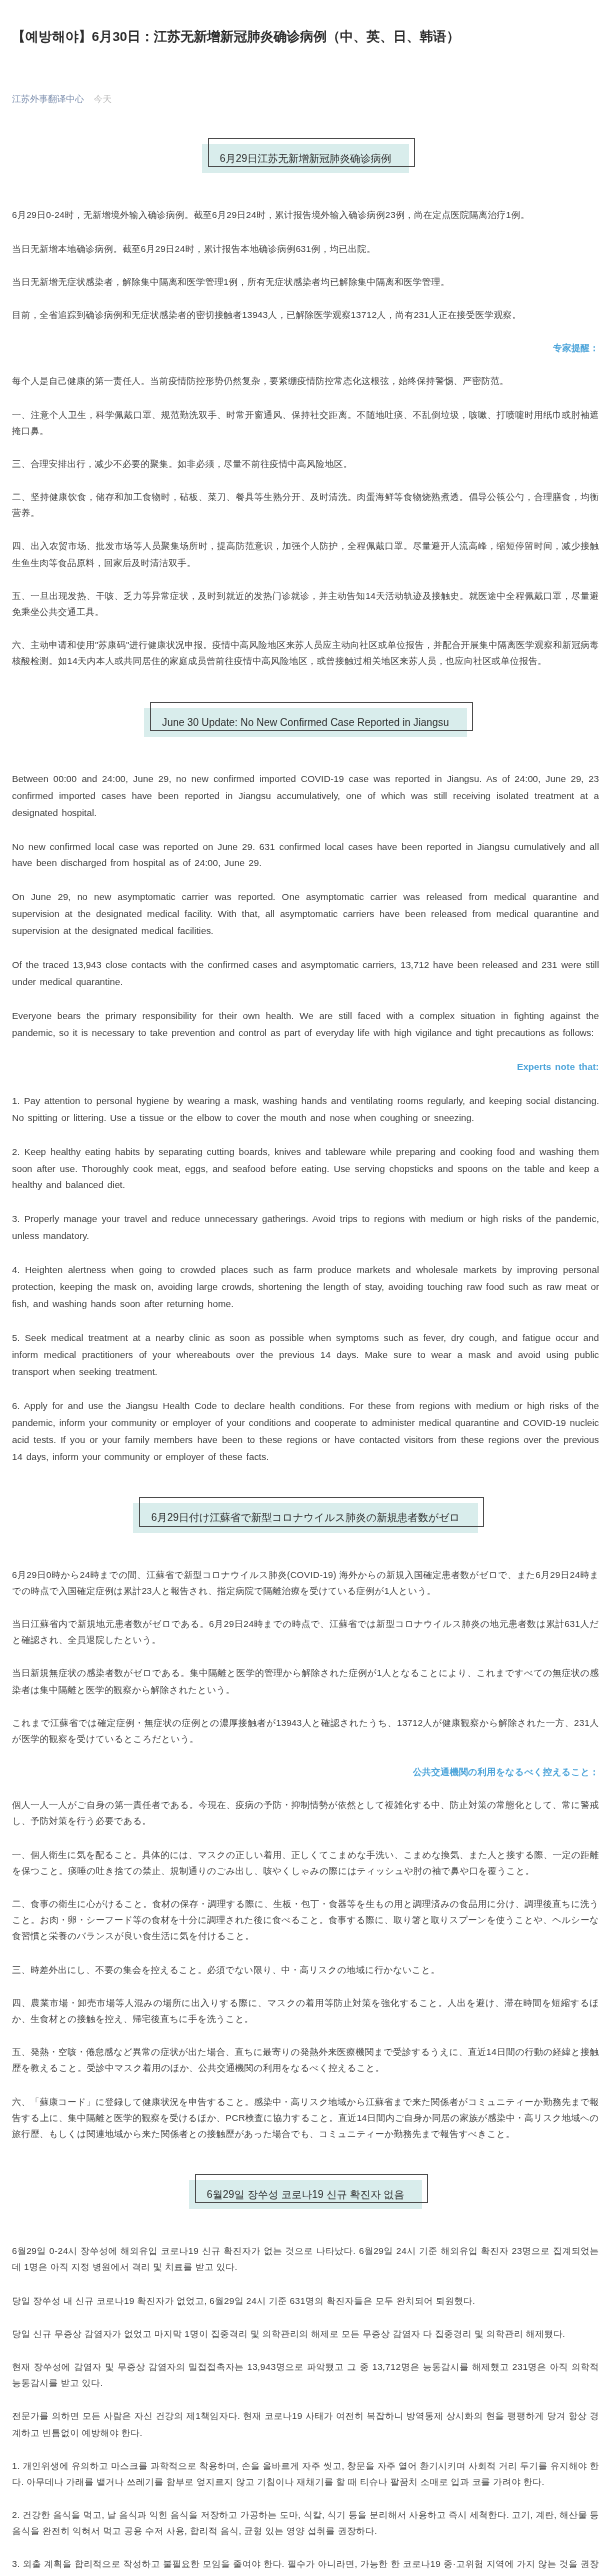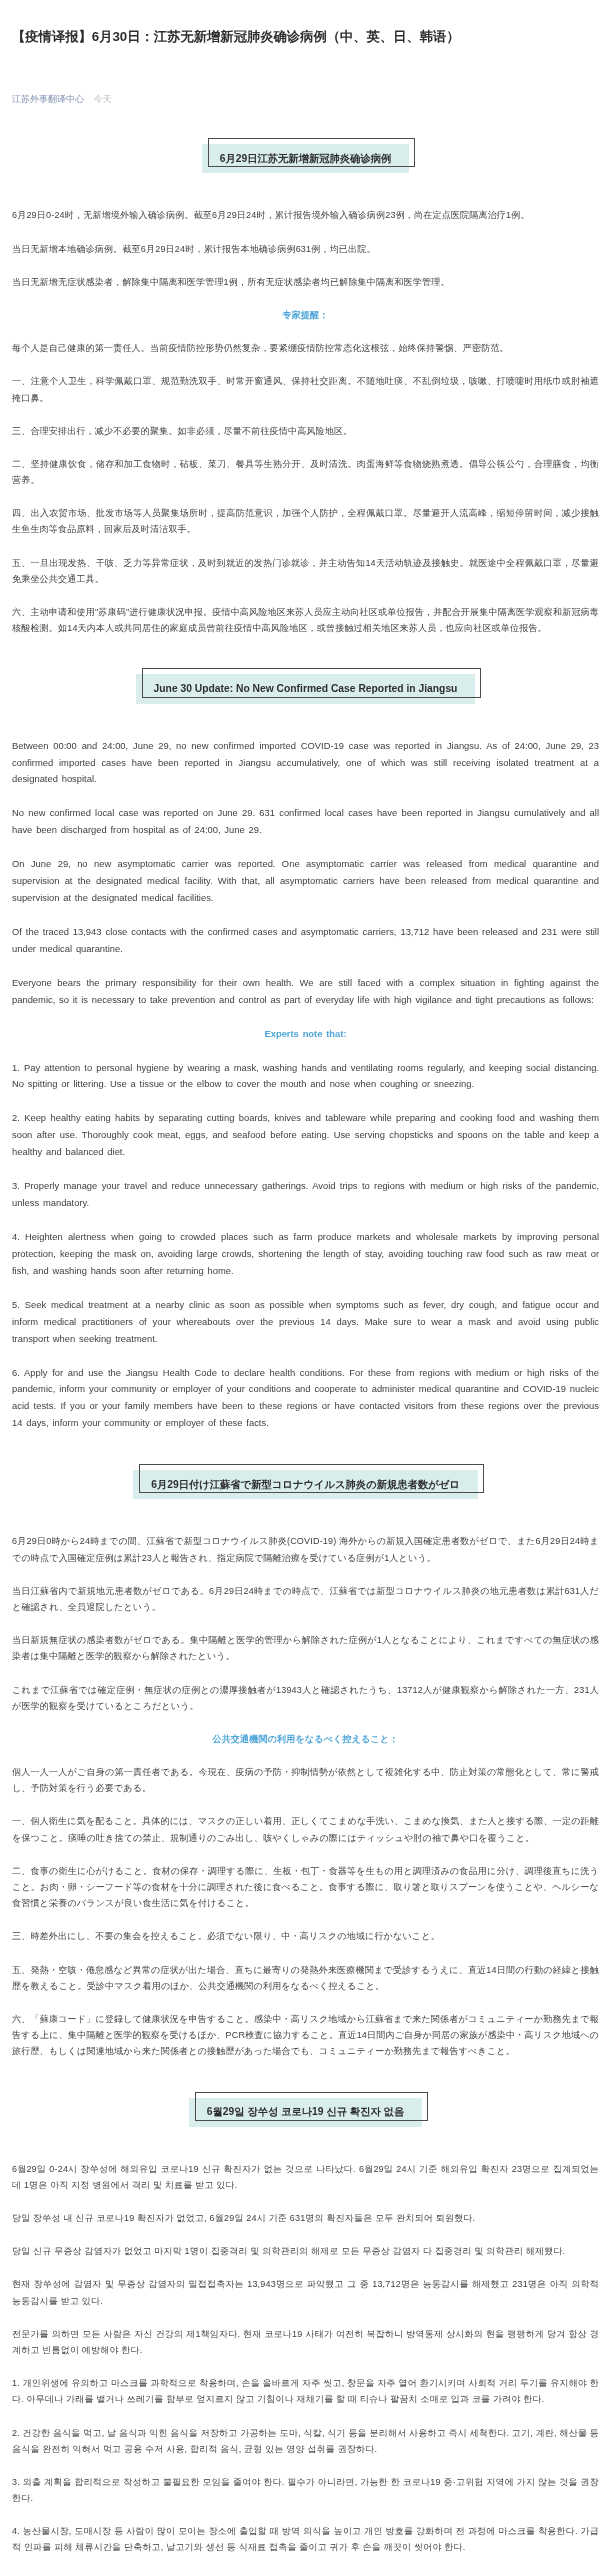--- a/index.html
+++ b/index.html
@@ -39,21 +39,21 @@
   .sec-header {
     display: flex;
     justify-content: center;
     margin: 38px 0 34px 0;
   }
   .sec-header .box {
     position: relative;
     background: #d9edec;
     padding: 7.9px 18px;
     font-size: 10.3px;
-    font-weight: 700;
+    font-weight: 400;
     color: #2f2f2f;
     line-height: 1.3;
     text-align: center;
   }
   
   .sec-header .box::before {
     content: "";
     position: absolute;
     left: -6px; top: 6px; right: 6px; bottom: -6px;
     background: #e7f3f2;
@@ -76,42 +76,43 @@
     letter-spacing: 0.2px;
   }
   .section[data-lang="en"] .para {
     font-size: 9.4px;
     letter-spacing: 0;
     word-spacing: 1.2px;
   }
   .para.note {
     color: #4ea5da;
     font-weight: 700;
-    text-align: center;
+    text-align: right;
   }
 </style>
 </head>
 <body>
 
 <div class="article">
-  <h1 class="page-title">【疫情译报】6月30日：江苏无新增新冠肺炎确诊病例（中、英、日、韩语）</h1>
+  <h1 class="page-title">【예방해야】6月30日：江苏无新增新冠肺炎确诊病例（中、英、日、韩语）</h1>
 
   <div class="byline">
     <a class="author">江苏外事翻译中心</a>
     <span class="date">今天</span>
   </div>
 
   <div id="sections-root">
       <section class="section" data-lang="zh">
         <div class="sec-header">
           <div class="box">6月29日江苏无新增新冠肺炎确诊病例</div>
         </div>
         <p class="para">6月29日0-24时，无新增境外输入确诊病例。截至6月29日24时，累计报告境外输入确诊病例23例，尚在定点医院隔离治疗1例。</p>
         <p class="para">当日无新增本地确诊病例。截至6月29日24时，累计报告本地确诊病例631例，均已出院。</p>
         <p class="para">当日无新增无症状感染者，解除集中隔离和医学管理1例，所有无症状感染者均已解除集中隔离和医学管理。</p>
+        <p class="para">目前，全省追踪到确诊病例和无症状感染者的密切接触者13943人，已解除医学观察13712人，尚有231人正在接受医学观察。</p>
         <p class="para note">专家提醒：</p>
         <p class="para">每个人是自己健康的第一责任人。当前疫情防控形势仍然复杂，要紧绷疫情防控常态化这根弦，始终保持警惕、严密防范。</p>
         <p class="para">一、注意个人卫生，科学佩戴口罩、规范勤洗双手、时常开窗通风、保持社交距离。不随地吐痰、不乱倒垃圾，咳嗽、打喷嚏时用纸巾或肘袖遮掩口鼻。</p>
         <p class="para">三、合理安排出行，减少不必要的聚集。如非必须，尽量不前往疫情中高风险地区。</p>
         <p class="para">二、坚持健康饮食，储存和加工食物时，砧板、菜刀、餐具等生熟分开、及时清洗。肉蛋海鲜等食物烧熟煮透。倡导公筷公勺，合理膳食，均衡营养。</p>
         <p class="para">四、出入农贸市场、批发市场等人员聚集场所时，提高防范意识，加强个人防护，全程佩戴口罩。尽量避开人流高峰，缩短停留时间，减少接触生鱼生肉等食品原料，回家后及时清洁双手。</p>
         <p class="para">五、一旦出现发热、干咳、乏力等异常症状，及时到就近的发热门诊就诊，并主动告知14天活动轨迹及接触史。就医途中全程佩戴口罩，尽量避免乘坐公共交通工具。</p>
         <p class="para">六、主动申请和使用"苏康码"进行健康状况申报。疫情中高风险地区来苏人员应主动向社区或单位报告，并配合开展集中隔离医学观察和新冠病毒核酸检测。如14天内本人或共同居住的家庭成员曾前往疫情中高风险地区，或曾接触过相关地区来苏人员，也应向社区或单位报告。</p>
       </section>
       <section class="section" data-lang="en">
@@ -137,20 +138,21 @@
         </div>
         <p class="para">6月29日0時から24時までの間、江蘇省で新型コロナウイルス肺炎(COVID-19) 海外からの新規入国確定患者数がゼロで、また6月29日24時までの時点で入国確定症例は累計23人と報告され、指定病院で隔離治療を受けている症例が1人という。</p>
         <p class="para">当日江蘇省内で新規地元患者数がゼロである。6月29日24時までの時点で、江蘇省では新型コロナウイルス肺炎の地元患者数は累計631人だと確認され、全員退院したという。</p>
         <p class="para">当日新規無症状の感染者数がゼロである。集中隔離と医学的管理から解除された症例が1人となることにより、これまですべての無症状の感染者は集中隔離と医学的観察から解除されたという。</p>
         <p class="para">これまで江蘇省では確定症例・無症状の症例との濃厚接触者が13943人と確認されたうち、13712人が健康観察から解除された一方、231人が医学的観察を受けているところだという。</p>
         <p class="para note">公共交通機関の利用をなるべく控えること：</p>
         <p class="para">個人一人一人がご自身の第一責任者である。今現在、疫病の予防・抑制情勢が依然として複雑化する中、防止対策の常態化として、常に警戒し、予防対策を行う必要である。</p>
         <p class="para">一、個人衛生に気を配ること。具体的には、マスクの正しい着用、正しくてこまめな手洗い、こまめな換気、また人と接する際、一定の距離を保つこと。痰唾の吐き捨ての禁止、規制通りのごみ出し、咳やくしゃみの際にはティッシュや肘の袖で鼻や口を覆うこと。</p>
         <p class="para">二、食事の衛生に心がけること。食材の保存・調理する際に、生板・包丁・食器等を生もの用と調理済みの食品用に分け、調理後直ちに洗うこと。お肉・卵・シーフード等の食材を十分に調理された後に食べること。食事する際に、取り箸と取りスプーンを使うことや、ヘルシーな食習慣と栄養のバランスが良い食生活に気を付けること。</p>
         <p class="para">三、時差外出にし、不要の集会を控えること。必須でない限り、中・高リスクの地域に行かないこと。</p>
+        <p class="para">四、農業市場・卸売市場等人混みの場所に出入りする際に、マスクの着用等防止対策を強化すること。人出を避け、滞在時間を短縮するほか、生食材との接触を控え、帰宅後直ちに手を洗うこと。</p>
         <p class="para">五、発熱・空咳・倦怠感など異常の症状が出た場合、直ちに最寄りの発熱外来医療機関まで受診するうえに、直近14日間の行動の経緯と接触歴を教えること。受診中マスク着用のほか、公共交通機関の利用をなるべく控えること。</p>
         <p class="para">六、「蘇康コード」に登録して健康状況を申告すること。感染中・高リスク地域から江蘇省まで来た関係者がコミュニティーか勤務先まで報告する上に、集中隔離と医学的観察を受けるほか、PCR検査に協力すること。直近14日間内ご自身か同居の家族が感染中・高リスク地域への旅行歴、もしくは関連地域から来た関係者との接触歴があった場合でも、コミュニティーか勤務先まで報告すべきこと。</p>
       </section>
       <section class="section" data-lang="ko">
         <div class="sec-header">
           <div class="box">6월29일 장쑤성 코로나19 신규 확진자 없음</div>
         </div>
         <p class="para">6월29일 0-24시 장쑤성에 해외유입 코로나19 신규 확진자가 없는 것으로 나타났다. 6월29일 24시 기준 해외유입 확진자 23명으로 집계되었는데 1명은 아직 지정 병원에서 격리 및 치료를 받고 있다.</p>
         <p class="para">당일 장쑤성 내 신규 코로나19 확진자가 없었고, 6월29일 24시 기준 631명의 확진자들은 모두 완치되어 퇴원했다.</p>
         <p class="para">당일 신규 무증상 감염자가 없었고 마지막 1명이 집중격리 및 의학관리의 해제로 모든 무증상 감염자 다 집중경리 및 의학관리 해제됐다.</p>

